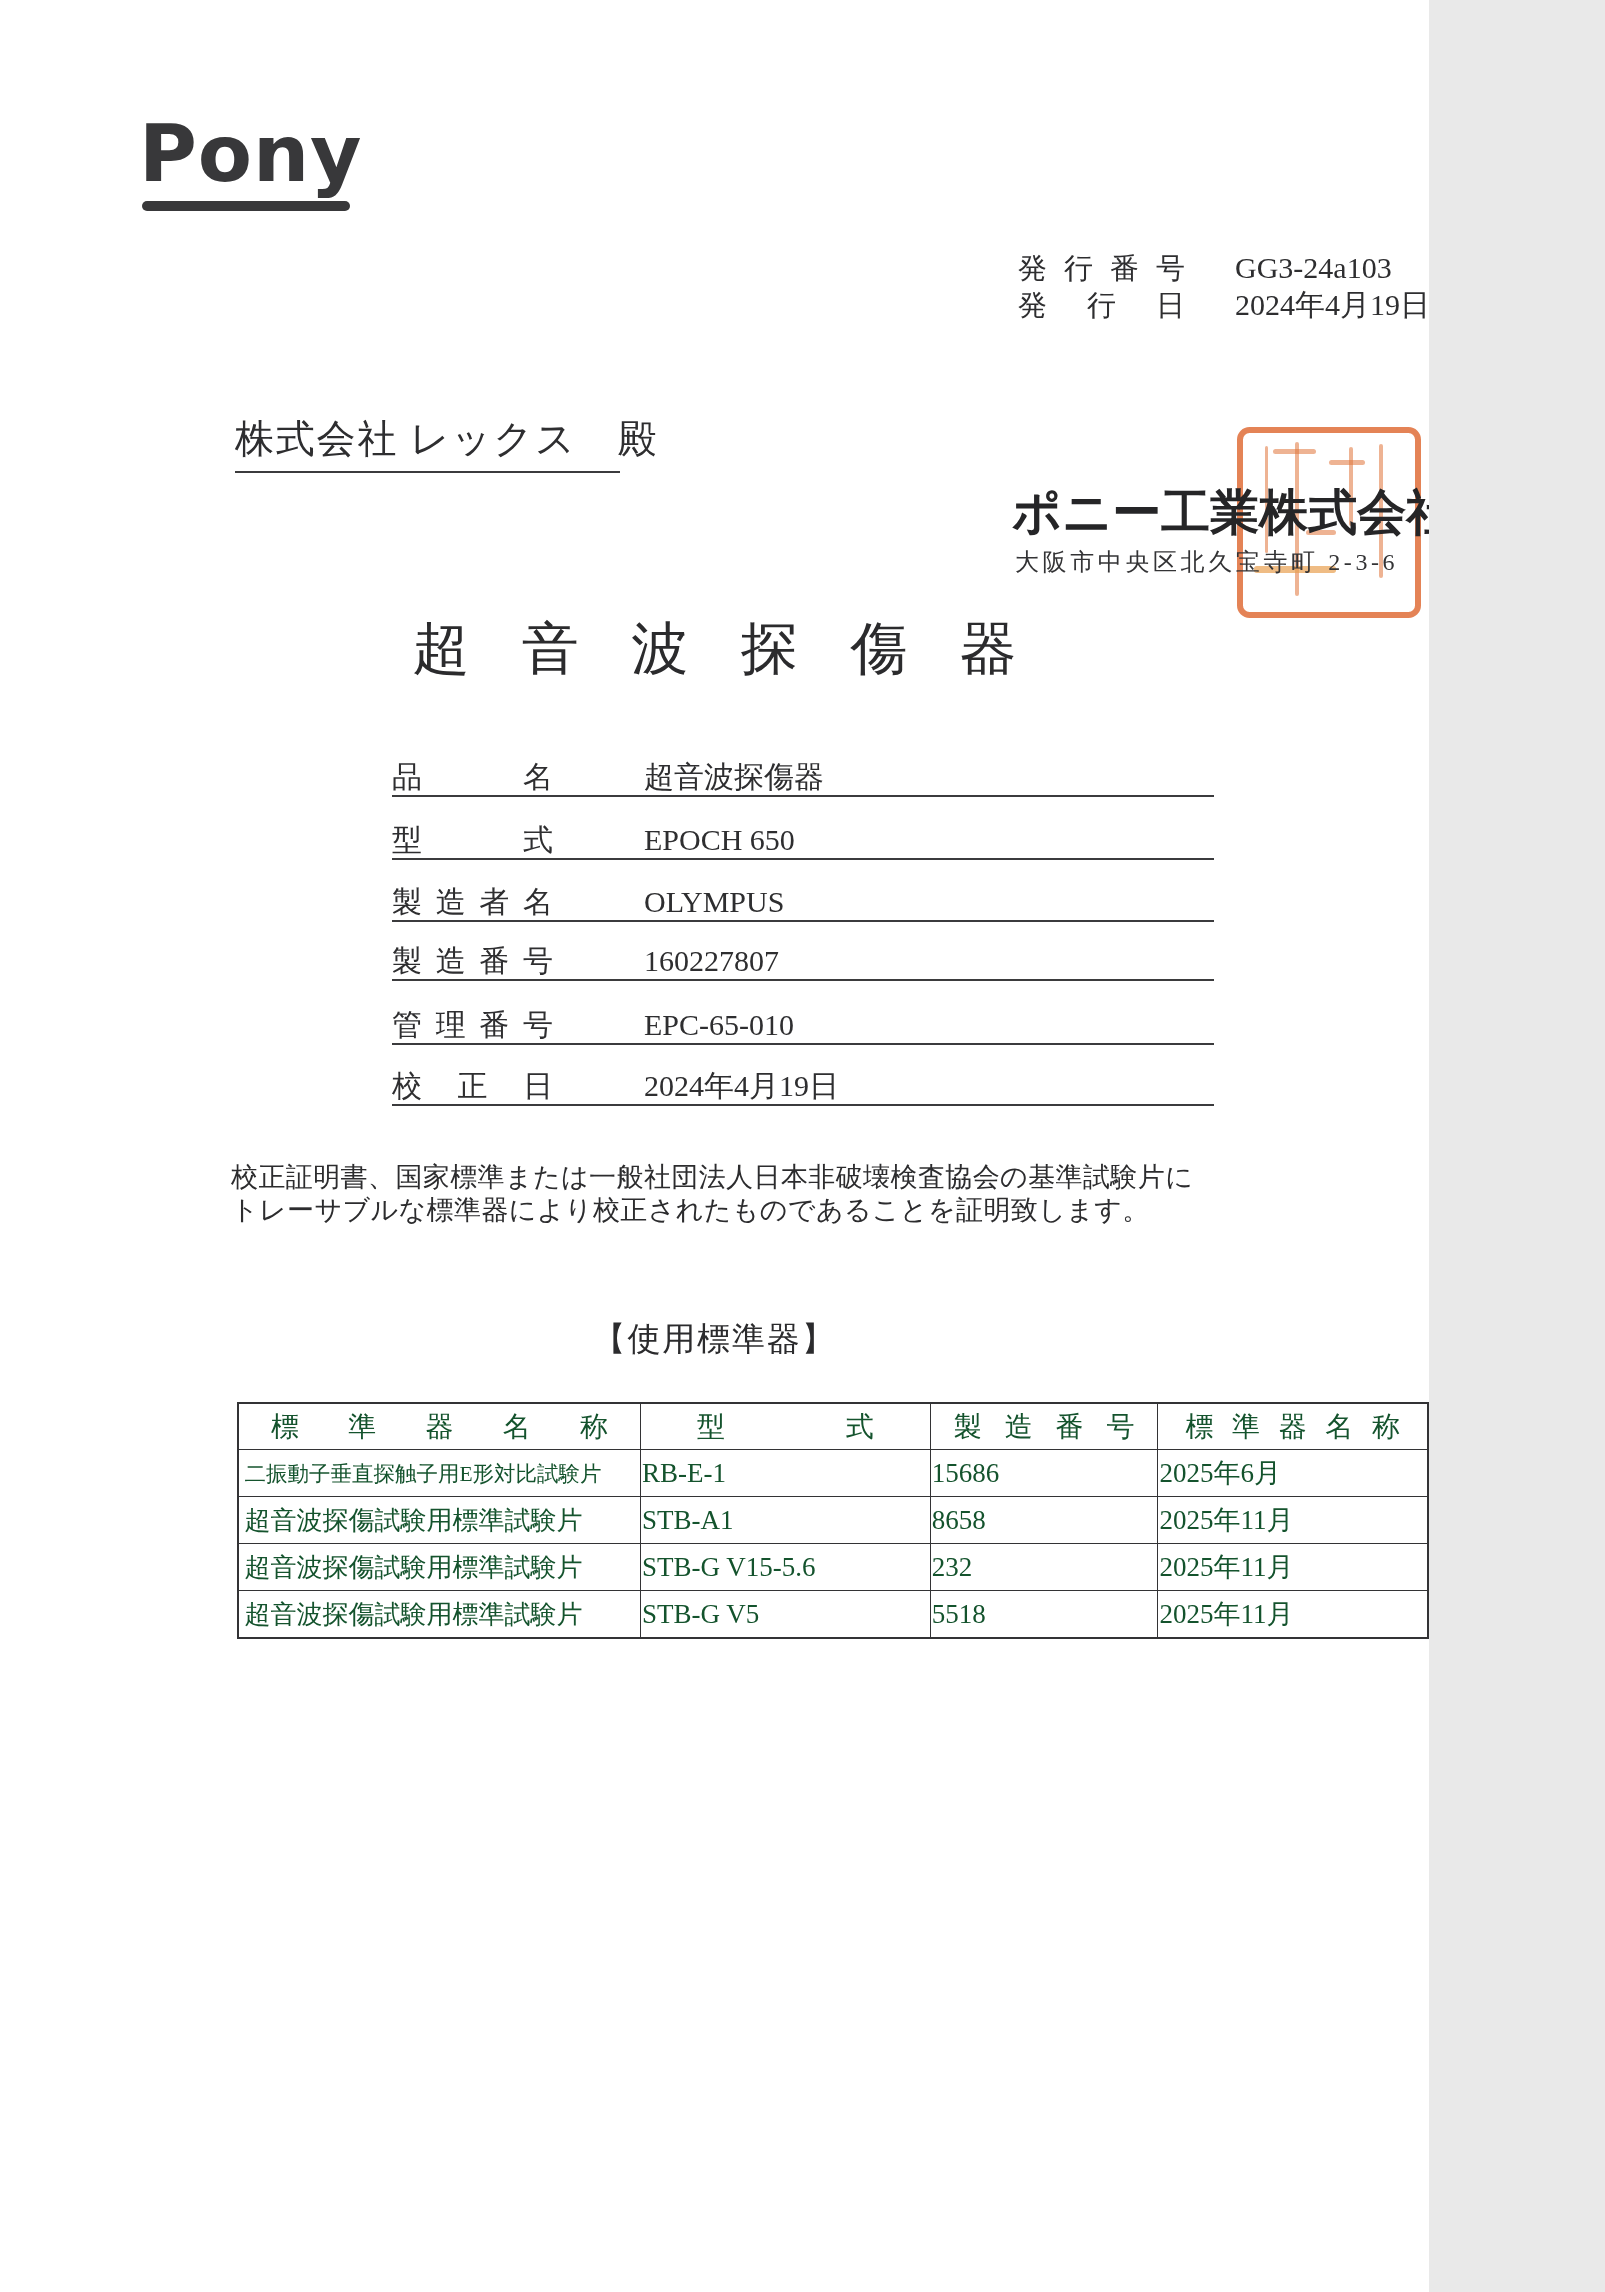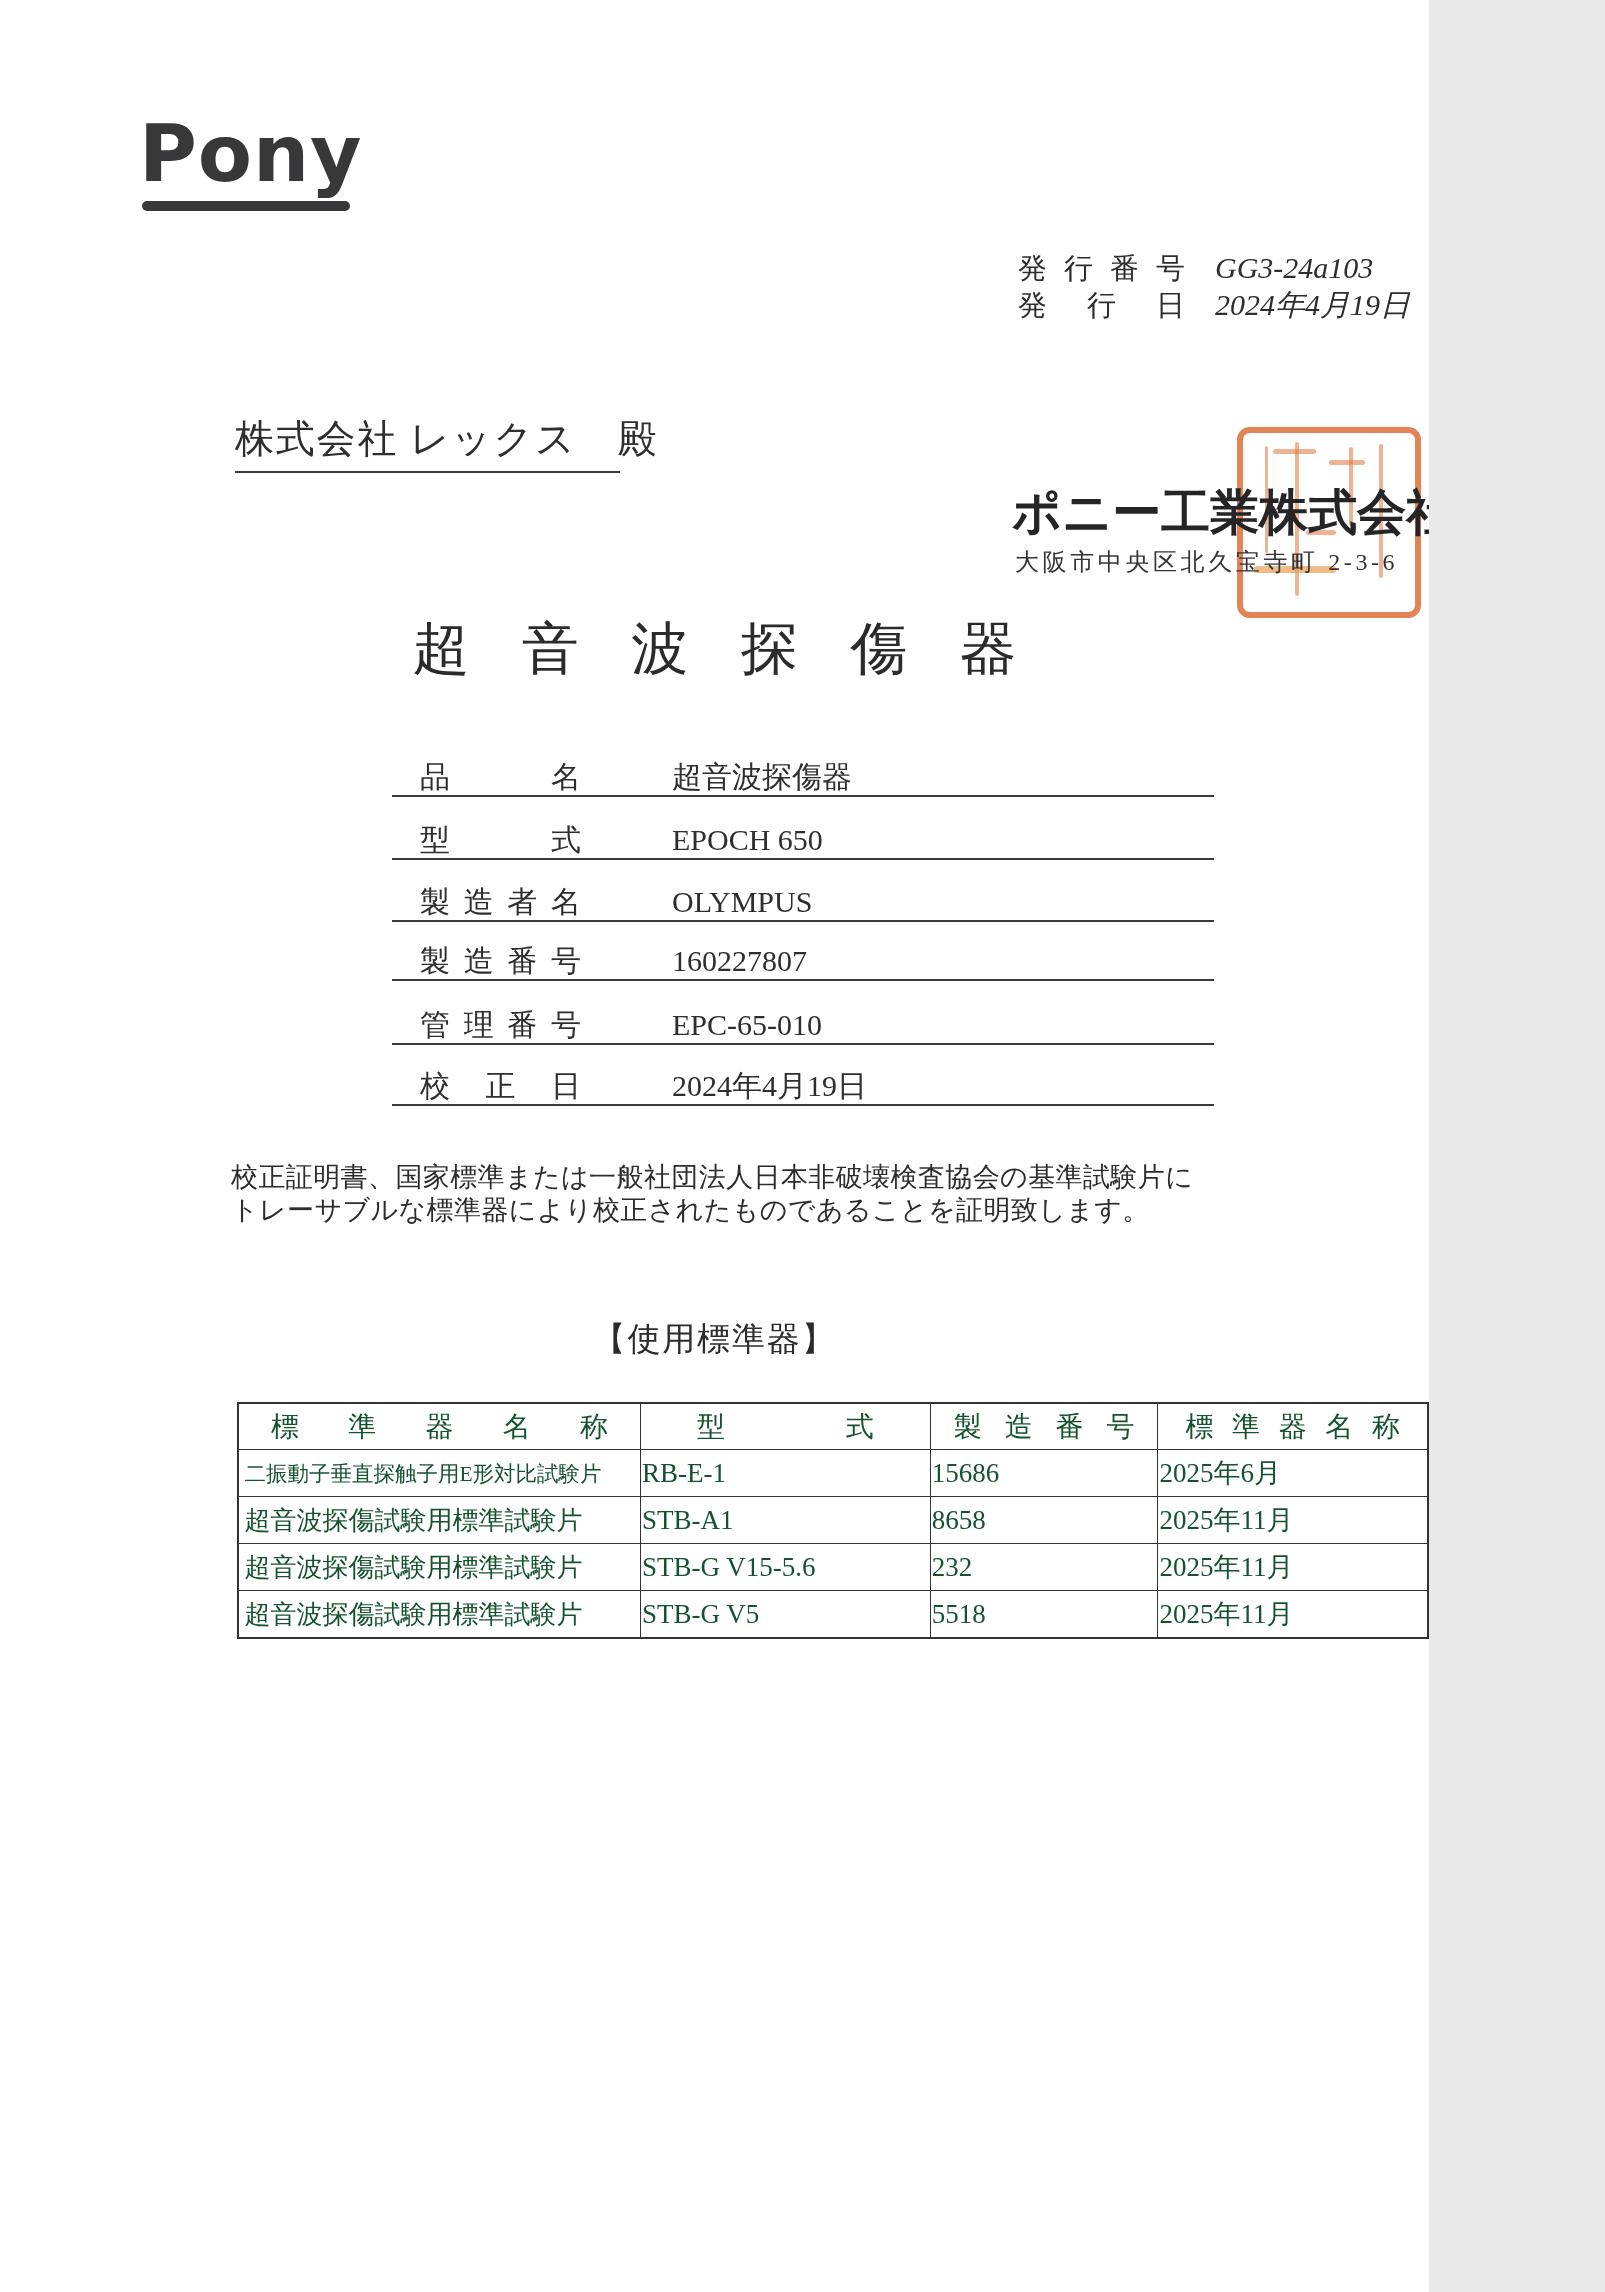--- a/index.html
+++ b/index.html
@@ -19,21 +19,21 @@
     letter-spacing:0.9px;color:#38383a;
   }
   .logo-underline{
     position:absolute;left:2.7px;top:86px;width:208px;height:9.9px;
     background:#38383a;border-radius:6.3px;
   }
   
   .issue{position:absolute;left:1018px;top:249px;font-size:29px;}
   .issue-row{display:flex;align-items:baseline;height:36px;}
   .issue-label{display:inline-block;width:167px;text-align:justify;text-align-last:justify;}
-  .issue-value{margin-left:30px;white-space:nowrap;font-size:30px;font-style:italic;}
+  .issue-value{margin-left:50px;white-space:nowrap;font-size:30px;}
   
   .addressee{
     position:absolute;left:235px;top:412px;width:385px;
     font-size:39px;letter-spacing:1.8px;white-space:nowrap;
     border-bottom:2.7px solid #3b3b3d;padding-bottom:5.4px;
   }
   
   .stamp{
     position:absolute;left:1237px;top:427px;width:172px;height:179px;
     border:6.3px solid rgba(221,100,44,.8);border-radius:12.5px;z-index:1;
@@ -65,21 +65,21 @@
   }
   
   .field-row{
     position:absolute;left:392px;width:822px;height:41px;
     border-bottom:2.7px solid #3b3b3d;
     display:flex;align-items:flex-end;
     font-size:30px;line-height:36px;
   }
   .f0{top:754px;} .f1{top:817px;} .f2{top:879px;}
   .f3{top:938px;} .f4{top:1002px;} .f5{top:1063px;}
-  .field-label{display:inline-block;width:161px;text-align:justify;text-align-last:justify;margin-left:28px;}
+  .field-label{display:inline-block;width:161px;text-align:justify;text-align-last:justify;}
   .field-value{margin-left:91px;white-space:nowrap;}
   
   .statement{
     position:absolute;left:231px;top:1161px;width:1146px;
     font-size:27px;line-height:33px;letter-spacing:0.4px;color:#2c2c2e;
   }
   
   .standards-heading{
     position:absolute;left:0;top:1317px;width:100%;
     text-align:center;font-size:33px;letter-spacing:1.8px;color:#2b2b2d;

